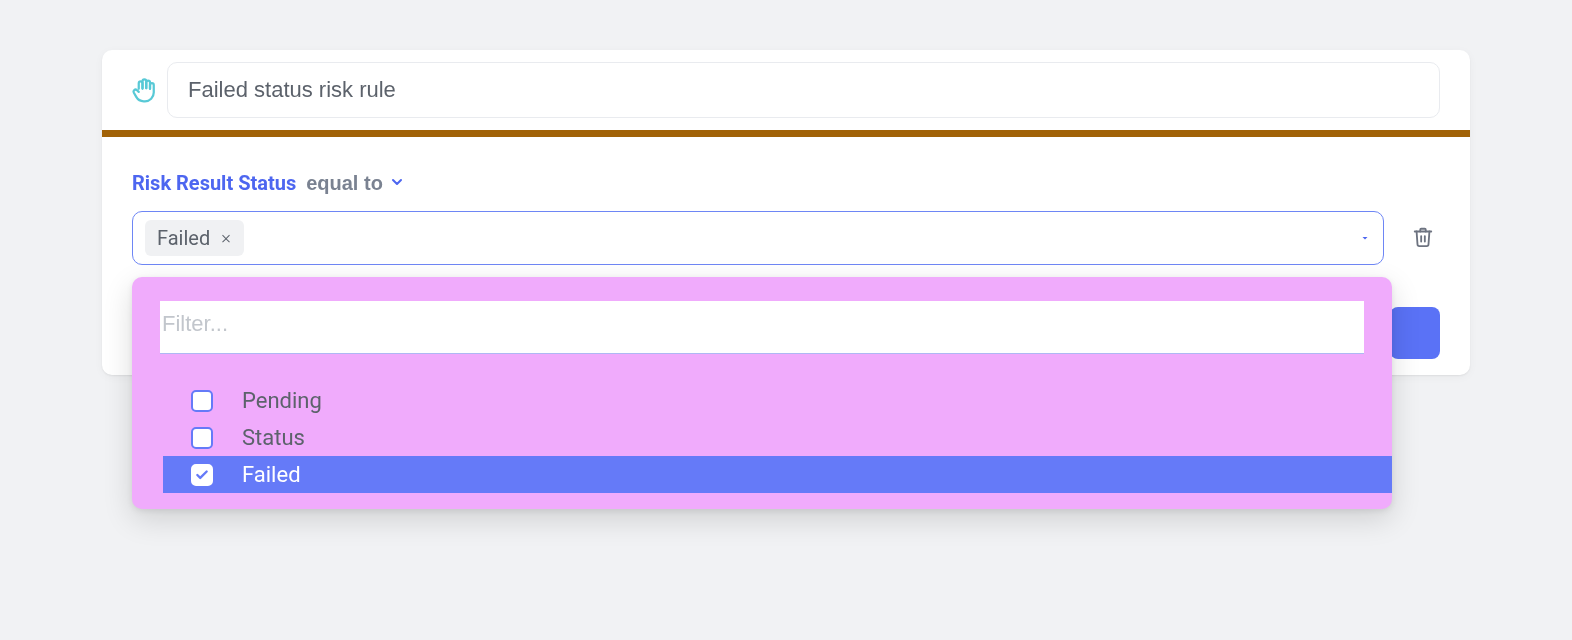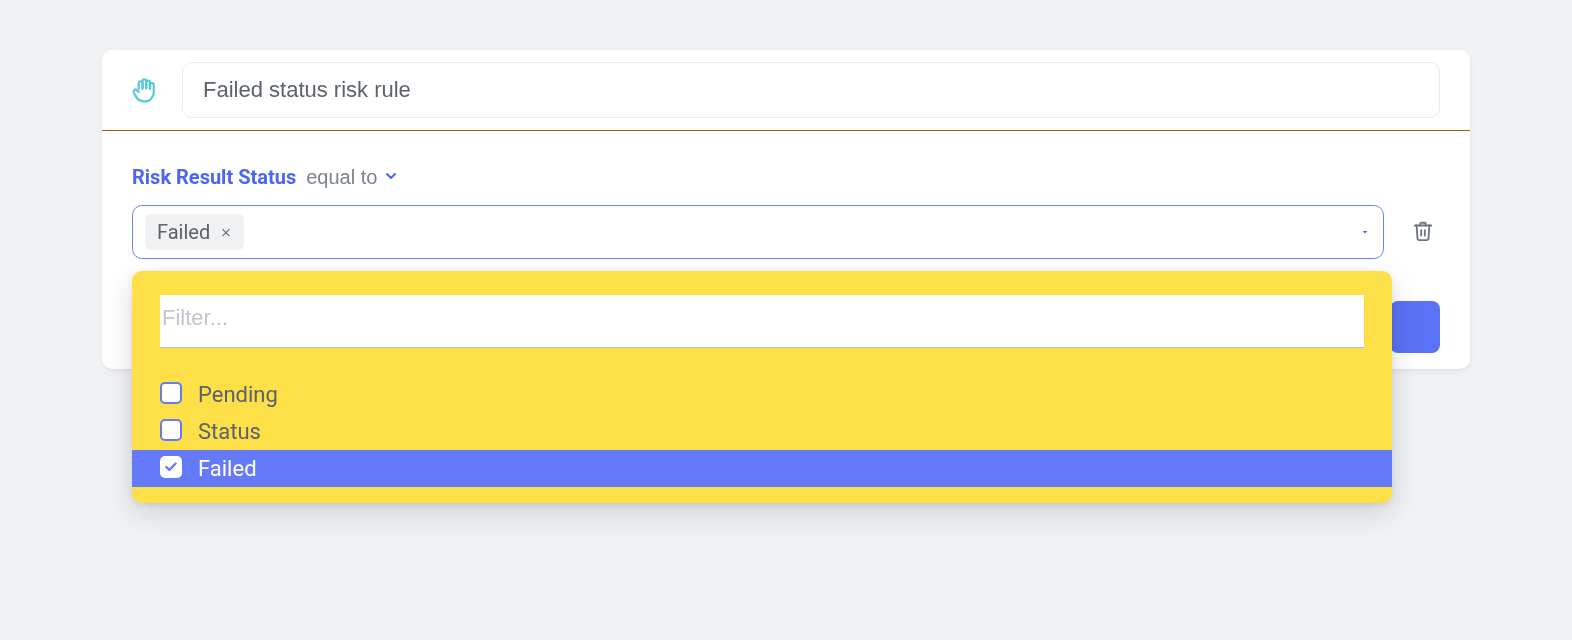--- a/index.html
+++ b/index.html
@@ -15,22 +15,22 @@
     margin: 0 auto;
     background: #fff;
     border-radius: 10px;
     box-shadow: 0 1px 2px rgba(0,0,0,0.06), 0 2px 10px rgba(0,0,0,0.04);
     position: relative;
   }
   .card-header {
     display: flex;
     align-items: center;
     padding: 12px 30px 12px 26px;
-    border-bottom: 1px solid #a16207;
-    gap: 20px;
+    border-bottom: 7px solid #a16207;
+    gap: 5px;
   }
   .hand-icon {
     flex: 0 0 auto;
     width: 34px; height: 34px;
     display: flex; align-items: center; justify-content: center;
     color: #58c9d6;
   }
   .title-input {
     flex: 1;
     height: 56px;
@@ -49,21 +49,21 @@
   .field-label-row {
     display: flex;
     align-items: center;
     gap: 10px;
     font-size: 20px;
     margin-bottom: 16px;
   }
   .field-name { color: #4d66f0; font-weight: 700; text-align: right; }
   .operator-btn {
     display: inline-flex; align-items: center; gap: 6px;
-    color: #7a8291; font-weight: 400;
+    color: #7a8291; font-weight: 700;
     background: none; border: none; font-size: 20px; cursor: pointer;
   }
   .chev-down { color: #4d66f0; }
 
   .select-row { display: flex; align-items: center; gap: 22px; }
   .multiselect {
     flex: 1;
     border: 1.5px solid #6e86f5;
     border-radius: 10px;
     min-height: 54px;
@@ -93,44 +93,45 @@
     color: #6d7380;
     padding: 6px;
   }
 
   
   .dropdown {
     position: absolute;
     left: 30px;
     right: 78px;
     top: 140px;
-    background: #fde047;
+    background: #f0abfc;
     border-radius: 10px;
     box-shadow: 0 10px 30px rgba(0,0,0,0.14), 0 2px 6px rgba(0,0,0,0.08);
     padding: 24px 0 16px;
     z-index: 5;
   }
   .filter-wrap { padding: 0 28px 10px; }
   .filter-input {
     width: 100%;
     border: none;
     border-bottom: 1.5px solid #aeb8f3;
     font-size: 22px;
     padding: 10px 2px 16px;
     outline: none;
     color: #444;
   }
   .filter-input::placeholder { color: #c2c6cc; }
   .options { margin-top: 18px; }
   .option {
-    display: flex; gap: 16px;
+    display: flex; align-items: center; gap: 29px;
     padding: 6px 28px;
     font-size: 22px;
     color: #5c626b;
     cursor: pointer;
+    margin-left: 31px;
   }
   .option.selected {
     background: #657af8;
     color: #fff;
   }
   .cbox {
     width: 22px; height: 22px;
     border: 2px solid #657af8;
     border-radius: 5px;
     display: inline-flex; align-items: center; justify-content: center;

